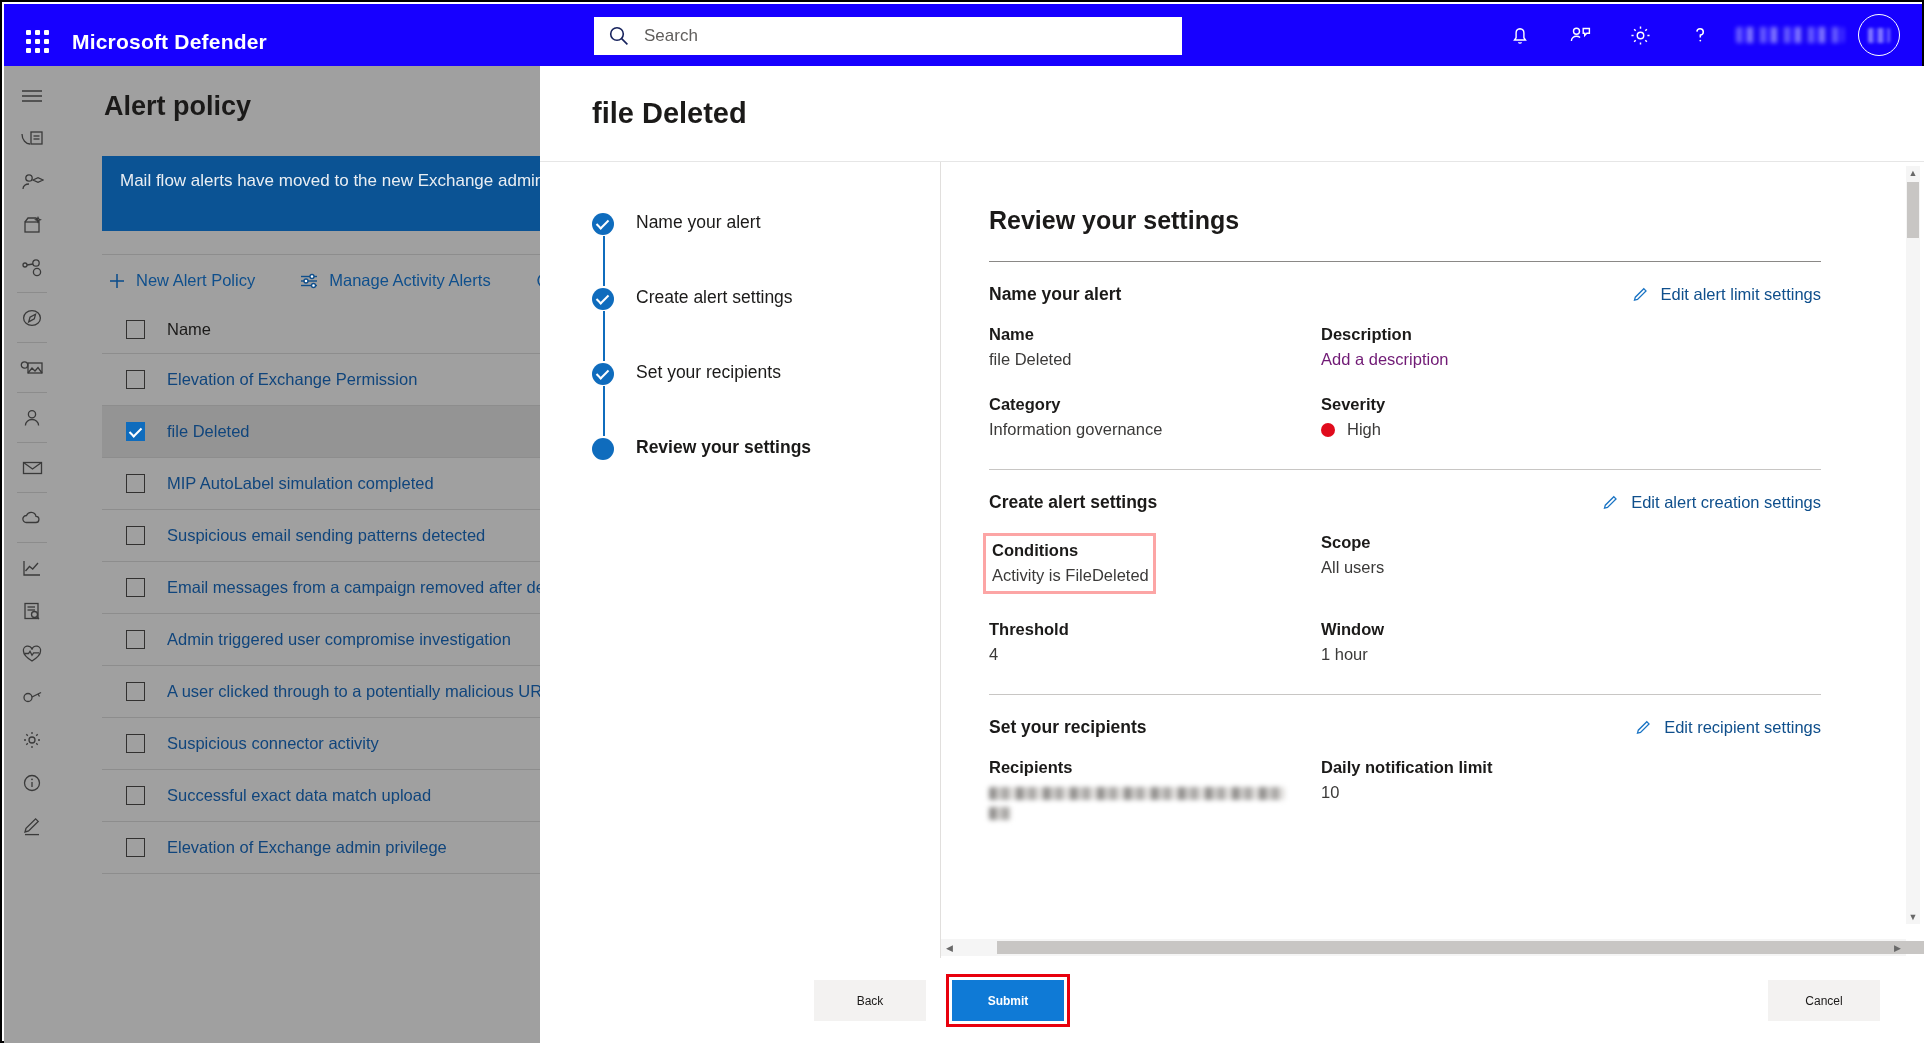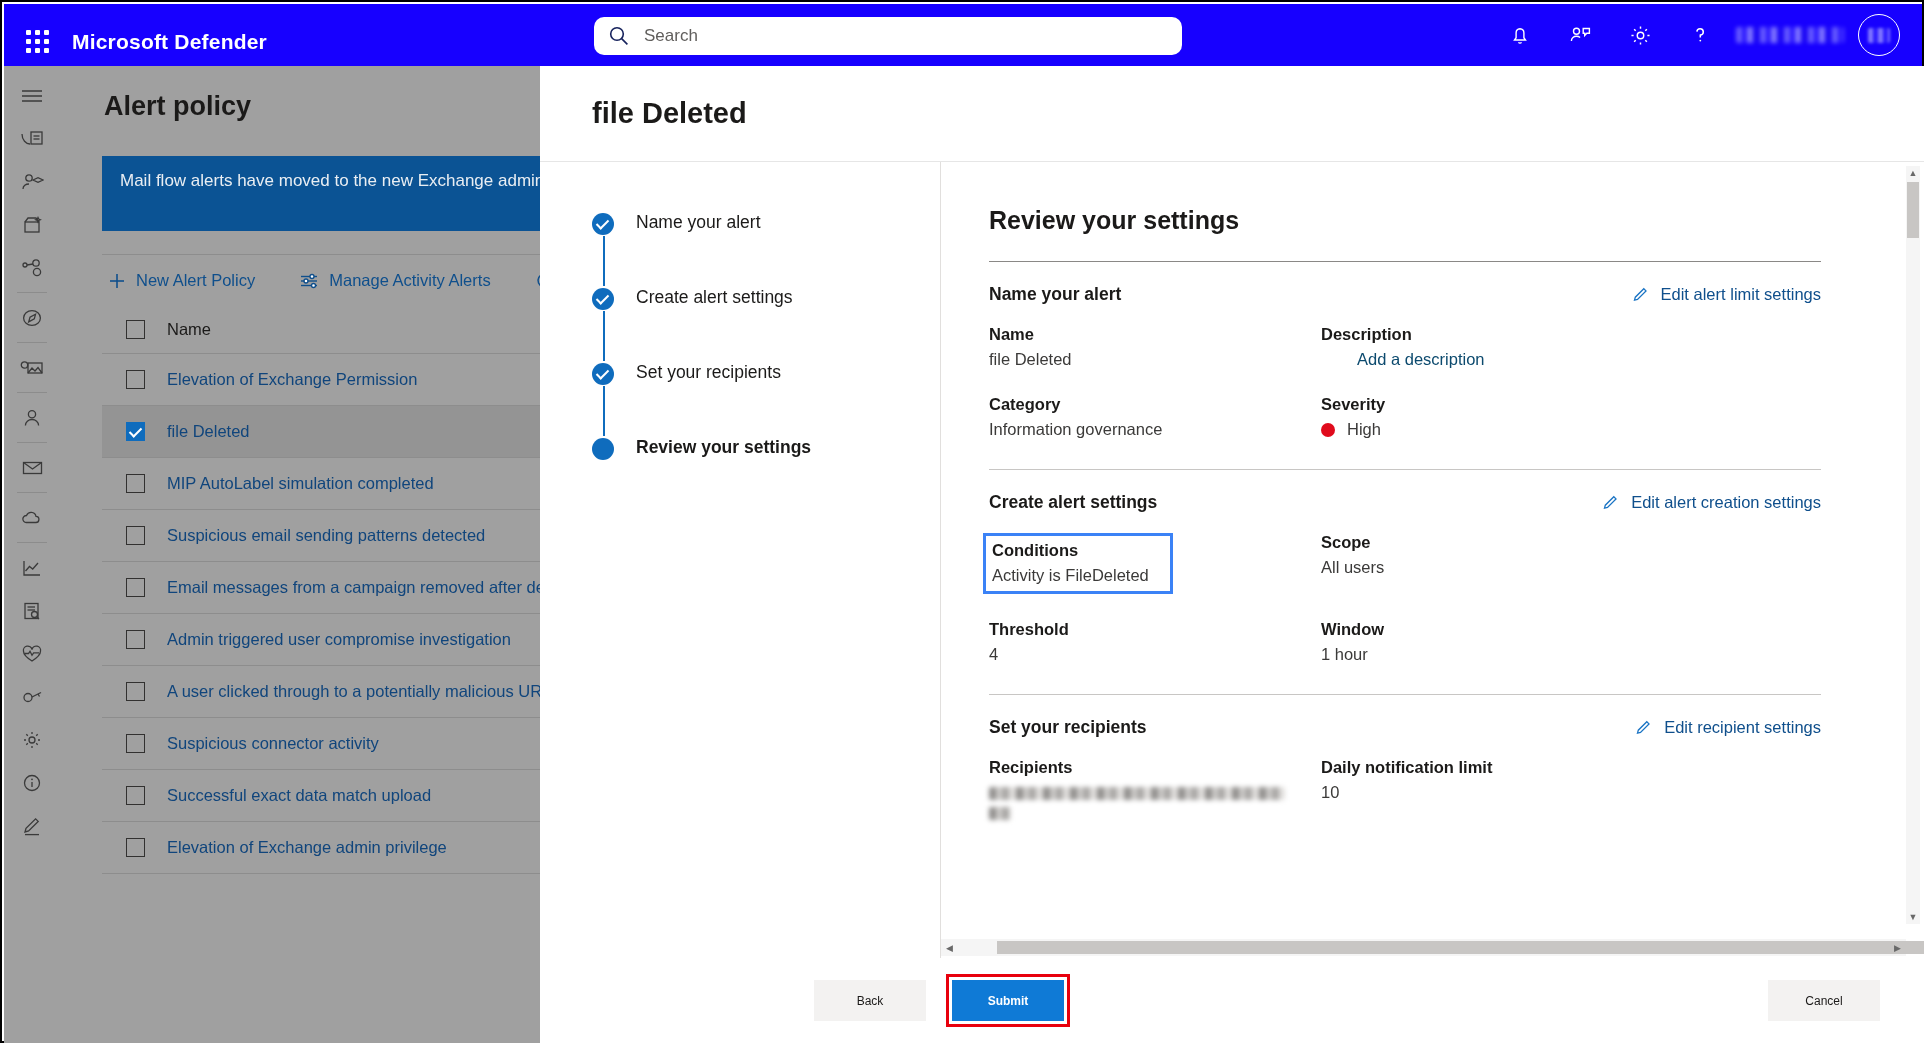--- a/index.html
+++ b/index.html
@@ -15,21 +15,21 @@
   .suitebar {
     position: absolute; top: 2px; left: 2px; width: 1918px; height: 75px;
     background: #1700ff; display: flex; align-items: center;
   }
   .waffle { width: 46px; margin-left: 10px; display:flex; justify-content:center; cursor:pointer; }
   .waffle-grid { display: grid; grid-template-columns: repeat(3, 5px); grid-gap: 4px; }
   .waffle-grid i { width: 5px; height: 5px; background: #fff; border-radius: 1px; display:block; }
   .suite-title { color: #fff; font-size: 21px; font-weight: 600; margin-left: 12px; letter-spacing: .2px; white-space: nowrap;}
   .searchwrap {
     position: absolute; left: 590px; top: 13px; width: 588px; height: 38px;
-    background: #fff; display: flex; align-items: center; padding: 0 14px; border-radius: 10px;
+    background: #fff; display: flex; align-items: center; padding: 0 14px;
   }
   .searchwrap svg { flex: 0 0 auto; }
   .search-input {
     border: none; outline: none; font-size: 17px; color: #323130;
     margin-left: 14px; width: 100%; font-family: "Liberation Sans", sans-serif; background: transparent;
   }
   .search-input::placeholder { color: #605e5c; }
   .suite-right { position: absolute; right: 8px; top: 0; height: 62px; display: flex; align-items: center; gap: 0px; }
   .sb-icon { width: 60px; height: 62px; display:flex; align-items:center; justify-content:center; cursor:pointer; }
   .blurname {
@@ -108,28 +108,28 @@
   .review-inner { width: 830px; }
   .rev-title { font-size: 25px; font-weight: 700; color: #1b1a19; }
   .hr { height: 1px; background: #8a8886; margin: 26px 0 0 0; width: 832px; }
   .sec-head { display: flex; align-items: center; margin-top: 22px; width: 832px; }
   .sec-head h3 { font-size: 17.5px; font-weight: 700; color: #1b1a19; }
   .edit-link { margin-left: auto; display: flex; align-items: center; gap: 11px; color: #0f4f8c; font-size: 16.5px; cursor: pointer; white-space: nowrap; }
   .grid2 { display: flex; margin-top: 20px; }
   .col { width: 332px; }
   .fld-label { font-size: 16.5px; font-weight: 700; color: #1b1a19; }
   .fld-val { font-size: 16.5px; color: #3b3a39; margin-top: 6px; }
-  .fld-val.link { color: #0c4a6e; cursor: pointer; margin-left: 36px; }
+  .fld-val.link { color: #701a75; cursor: pointer; }
   .sev { display: flex; align-items: center; gap: 12px; margin-top: 6px; }
   .sev .dot { width: 14px; height: 14px; border-radius: 50%; background: #e00b1c; }
   .sev span { font-size: 16.5px; color: #3b3a39; }
   .row-gap { margin-top: 26px; }
   .divider { height: 1px; background: #c8c6c4; width: 832px; margin-top: 30px; }
 
-  .hl-box { border: 3px solid #3b82f6; padding: 5px 21px 6px 6px; display: inline-block; margin-left: -6px; }
+  .hl-box { border: 3px solid #fca5a5; padding: 5px 4px 6px 6px; display: inline-block; margin-left: -6px; }
 
   .blur-recipient {
     width: 296px; height: 13px; margin-top: 10px; border-radius: 2px;
     background: repeating-linear-gradient(90deg,#8f8d8b 0 7px,#cdcbc9 7px 13px,#a8a6a4 13px 20px,#e2e0de 20px 27px);
     filter: blur(2.4px);
   }
   .blur-recipient.short { width: 22px; margin-top: 7px; }
 
   
   .vscroll { position: absolute; right: 4px; top: 4px; width: 14px; bottom: 34px; background: #f5f5f5; }

